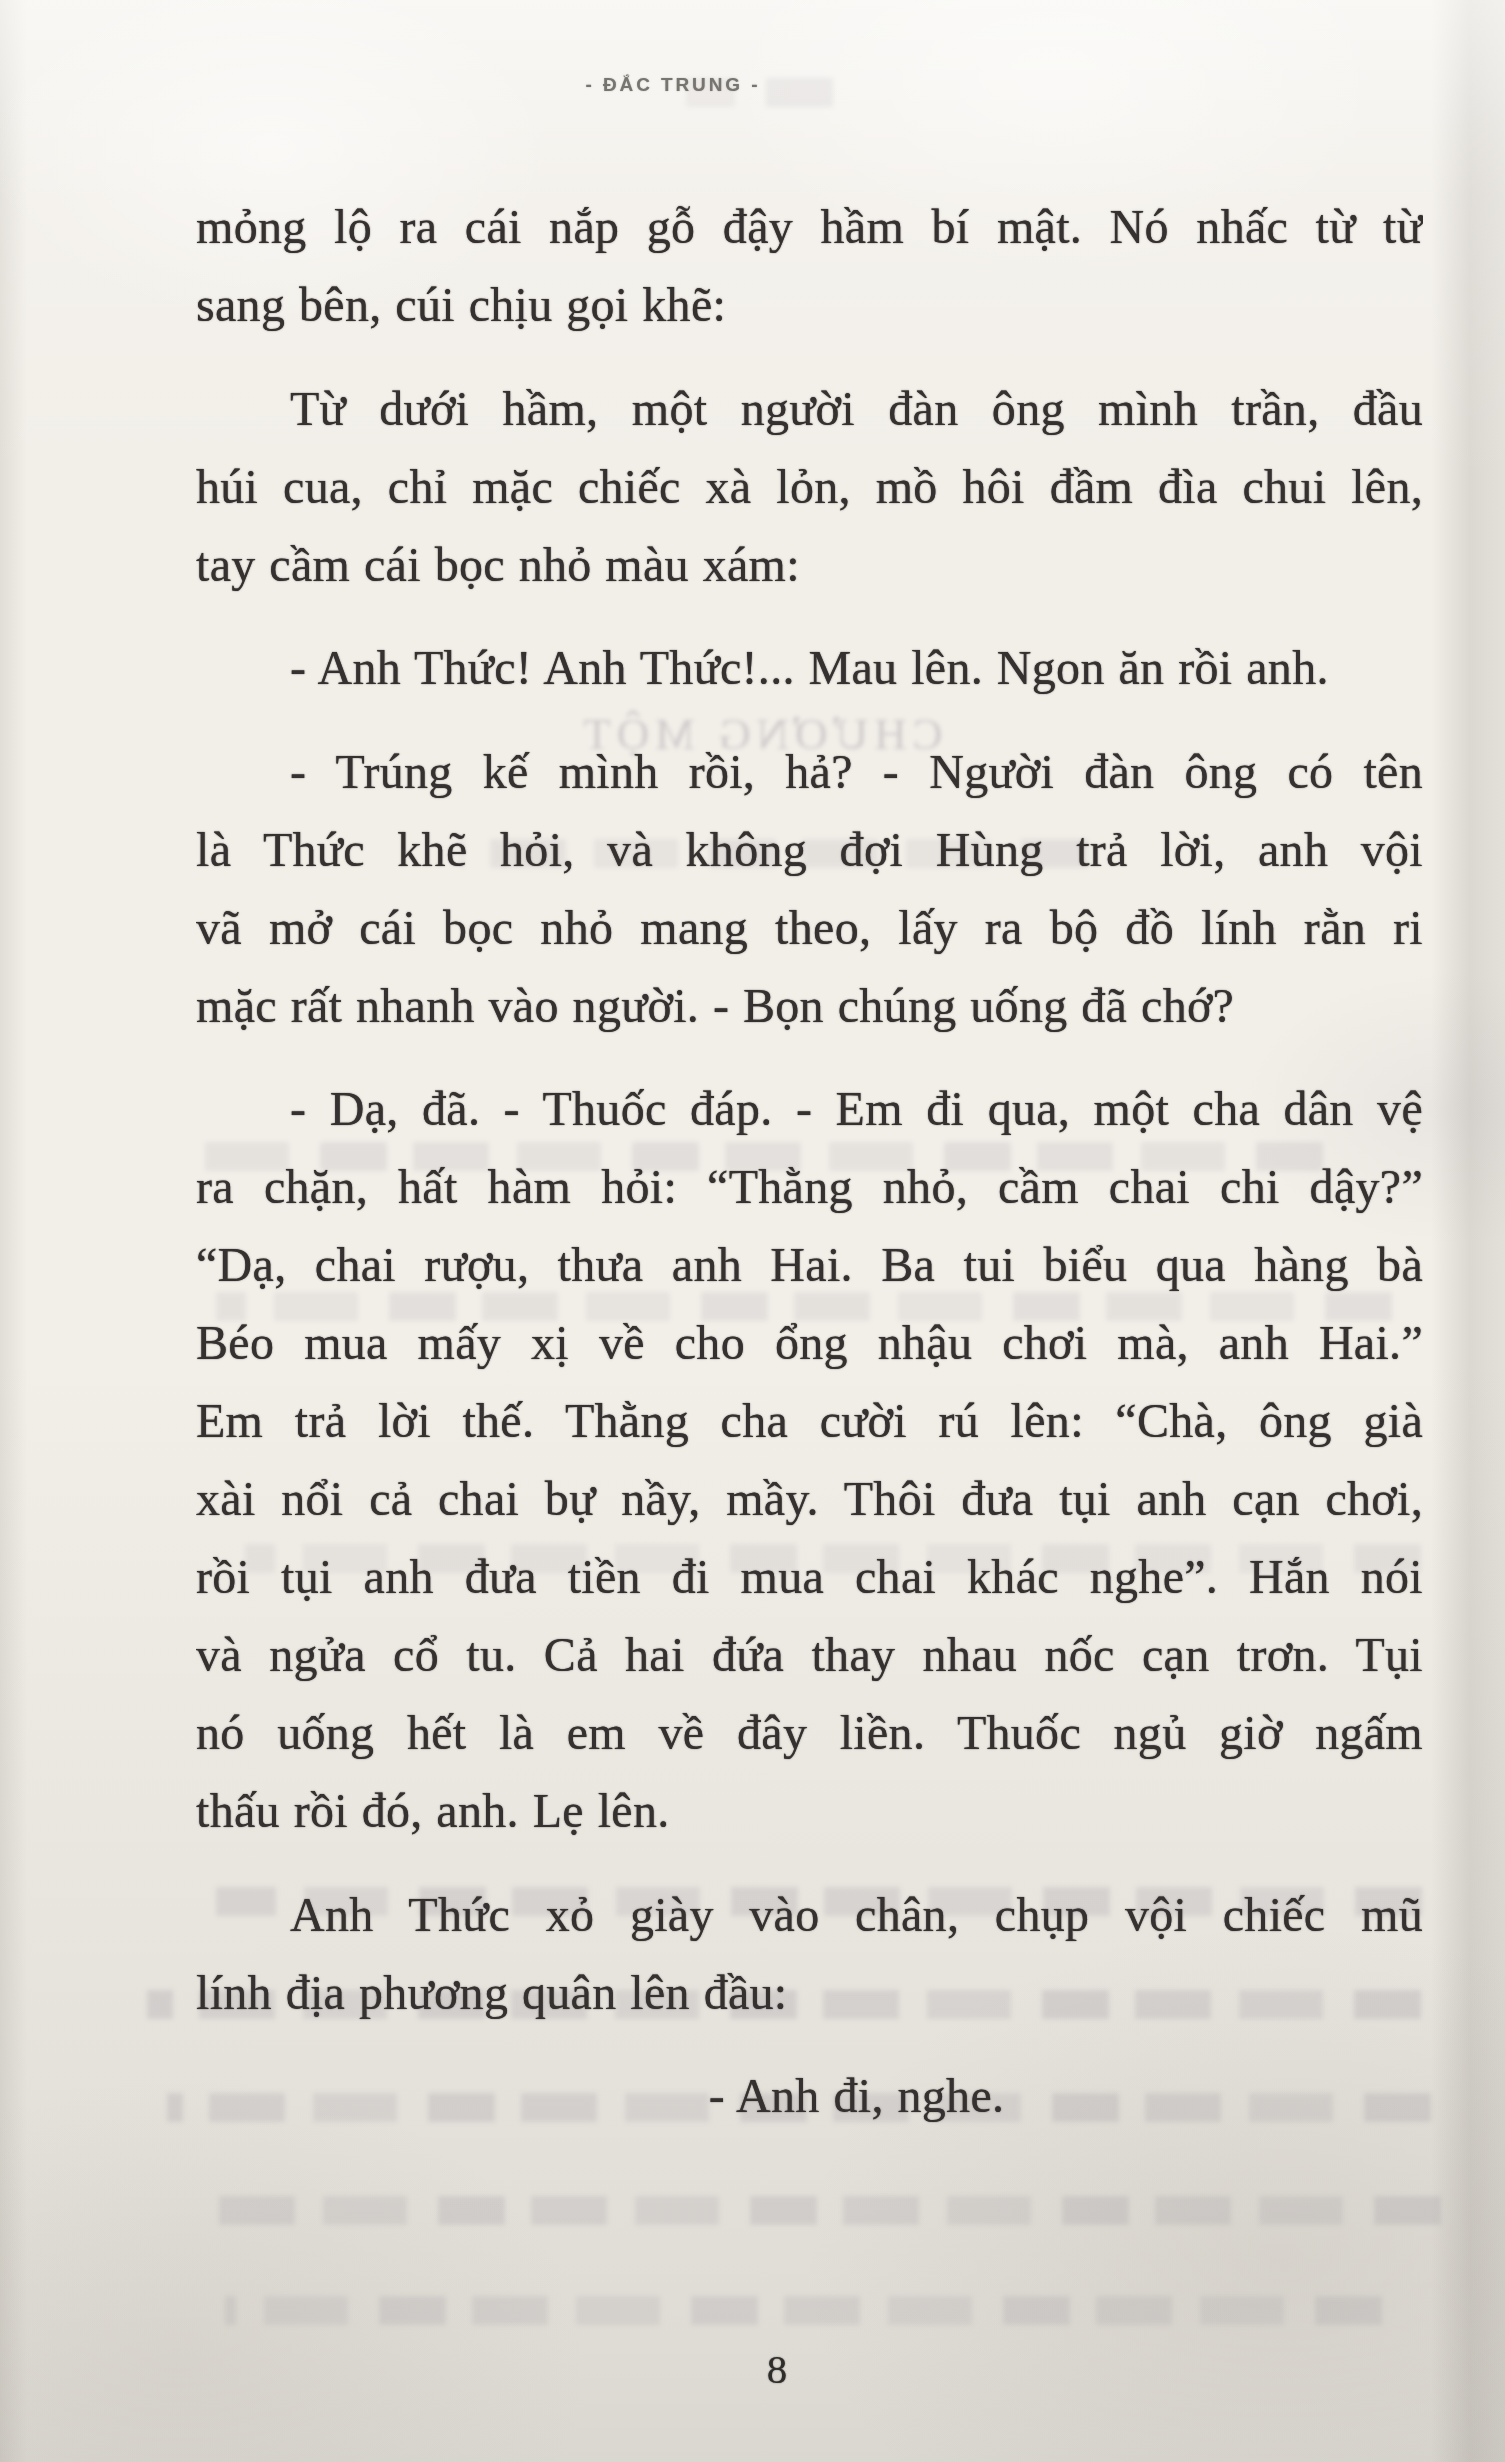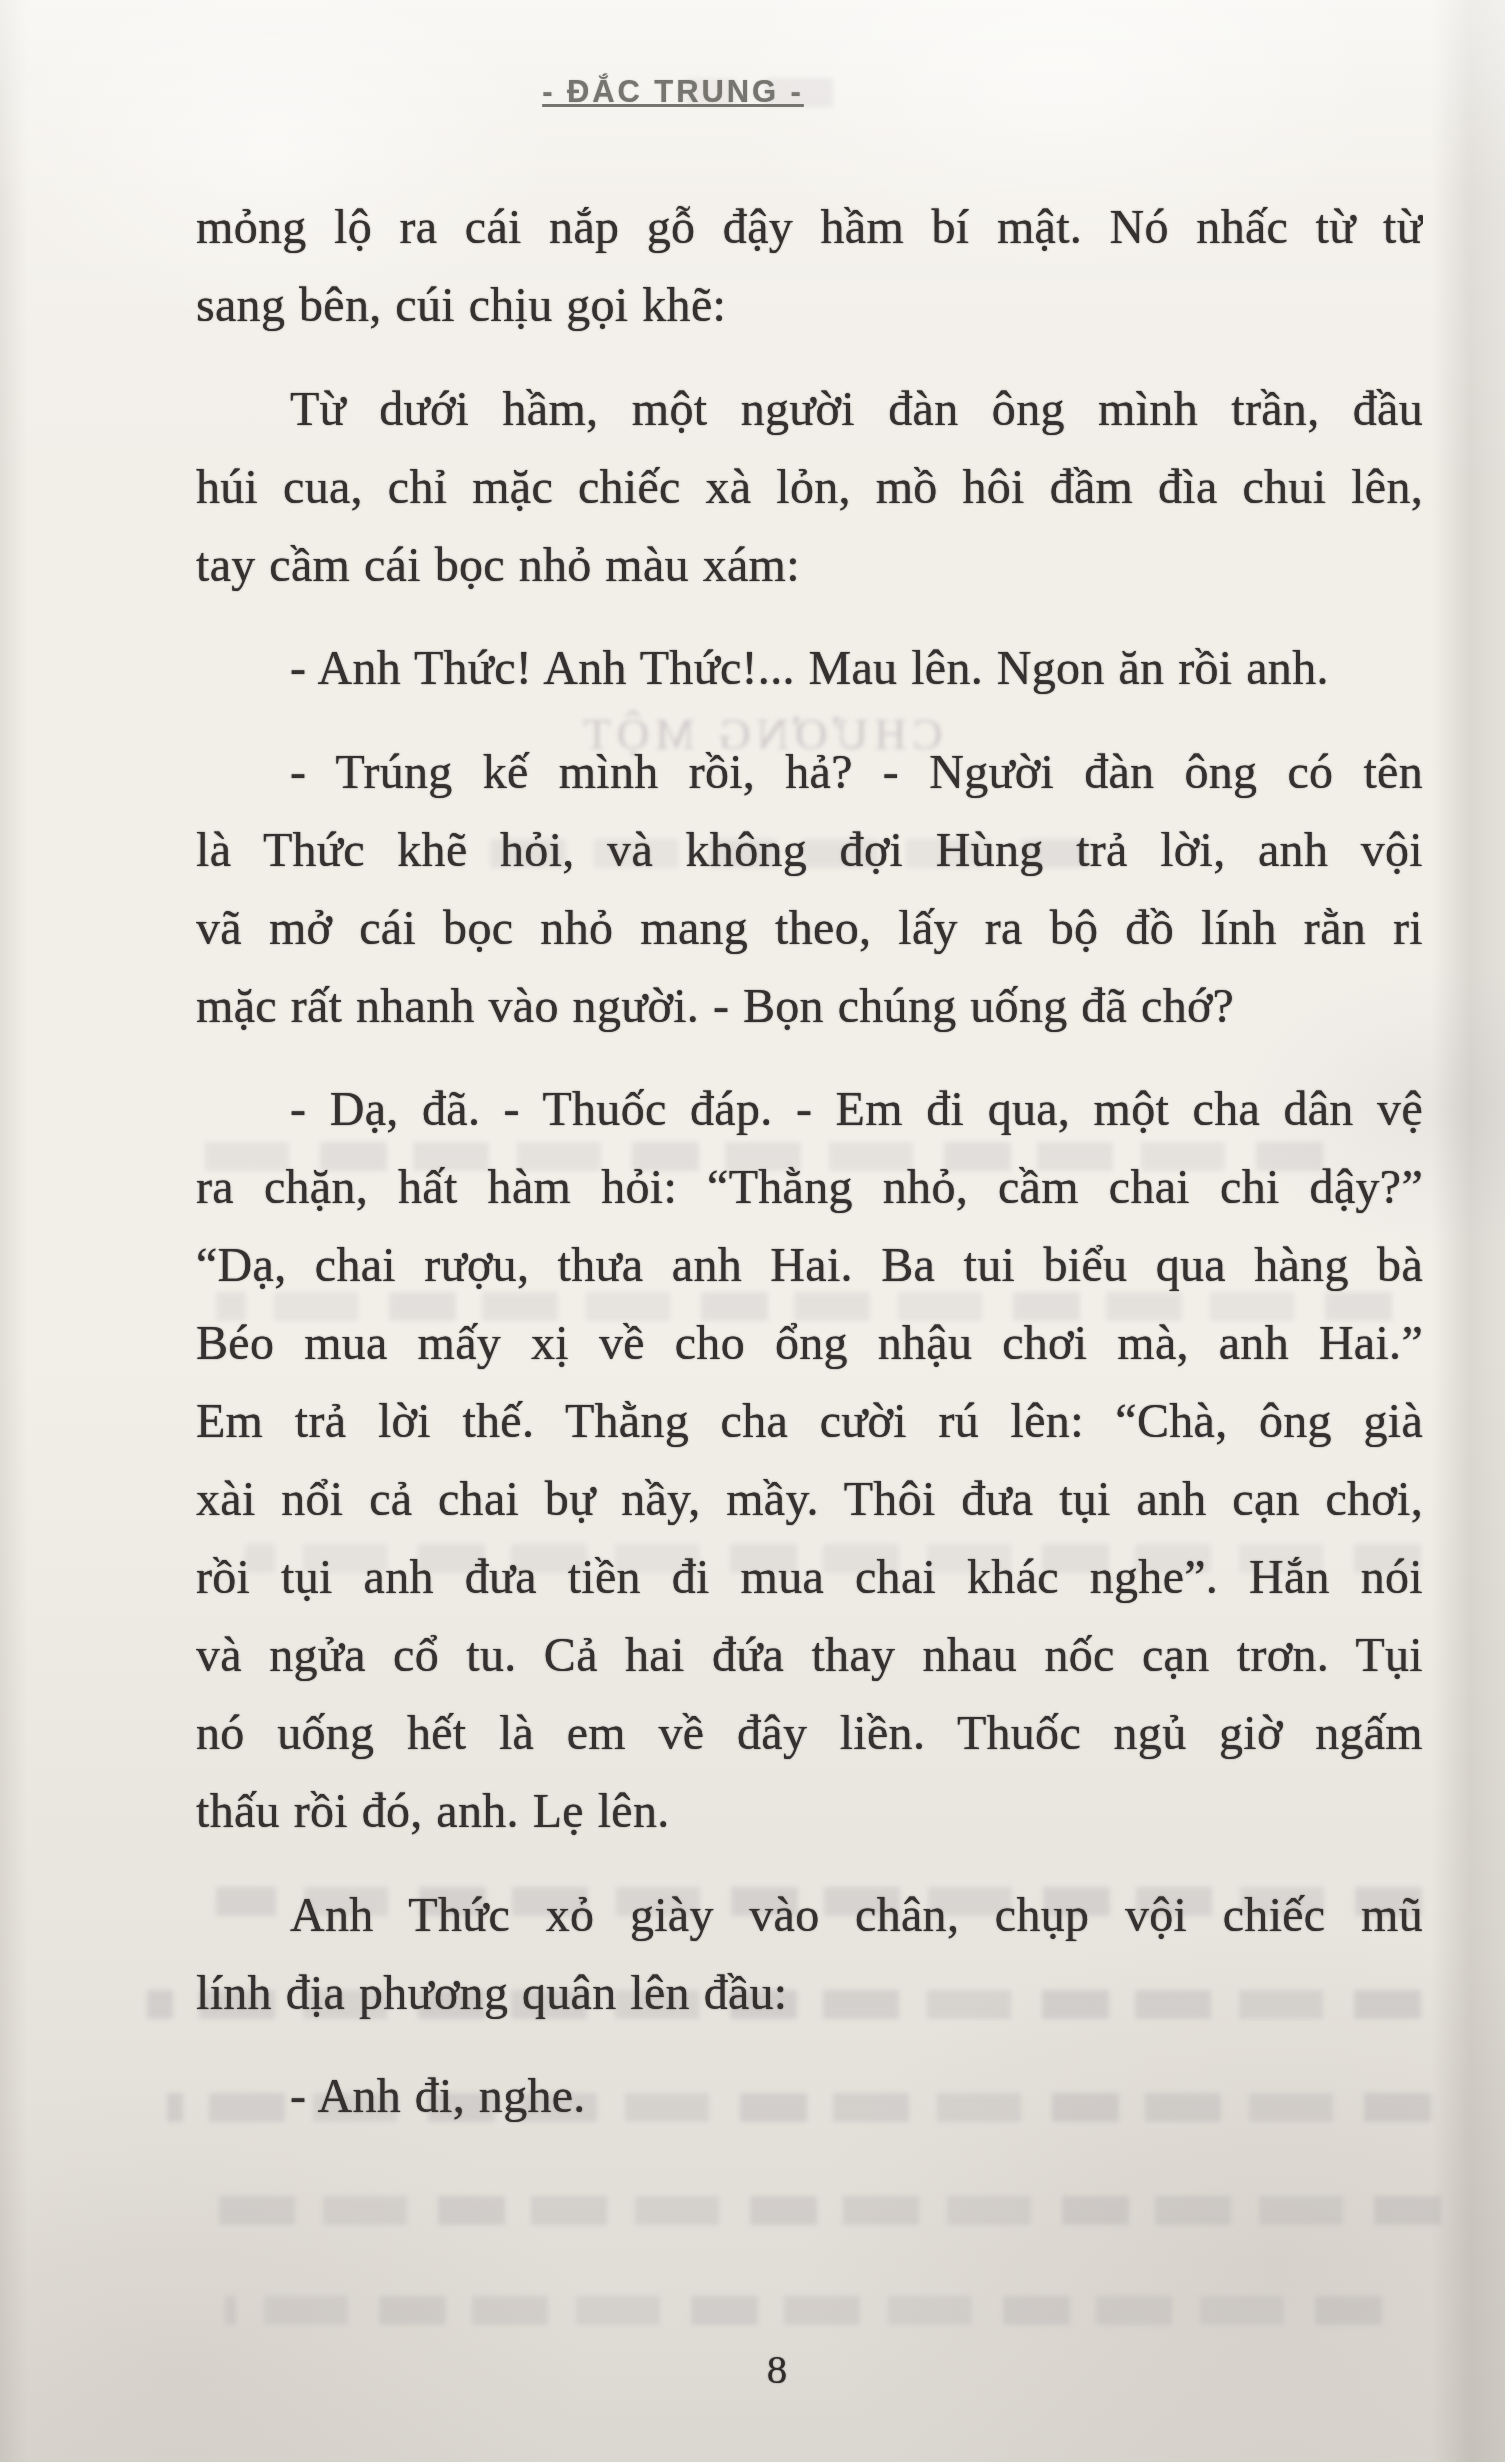--- a/index.html
+++ b/index.html
@@ -19,32 +19,32 @@
       radial-gradient(412px 255px at 18% 6%, rgba(255,255,255,.5), rgba(255,255,255,0) 70%),
       radial-gradient(490px 294px at 70% 3%, rgba(255,255,255,.45), rgba(255,255,255,0) 70%),
       radial-gradient(686px 490px at 85% 92%, rgba(120,112,100,.10), rgba(0,0,0,0) 70%),
       radial-gradient(588px 412px at 12% 96%, rgba(120,112,100,.08), rgba(0,0,0,0) 70%),
       radial-gradient(294px 196px at 96% 45%, rgba(110,105,115,.07), rgba(0,0,0,0) 70%);
   }
 
   .running-head{
     position:absolute;top:74px;left:673px;transform:translateX(-50%);
     font-family:"Liberation Sans","DejaVu Sans",sans-serif;
-    font-size:31px;font-weight:700;letter-spacing:2.9px;color:#77756f;
-    text-shadow:0 0 1.5px rgba(120,118,112,.55);white-space:nowrap;z-index:3;text-decoration:underline;
+    font-size:19px;font-weight:700;letter-spacing:2.9px;color:#77756f;
+    text-shadow:0 0 1.5px rgba(120,118,112,.55);white-space:nowrap;z-index:3;
   }
 
   .body-text{
     position:absolute;top:188px;left:196px;width:1227px;z-index:2;
     font-size:48px;line-height:78px;color:#343130;
     letter-spacing:0.3px;word-spacing:1.5px;
     text-shadow:0 0 1px rgba(52,48,45,.9), 0 0 2.5px rgba(90,84,78,.30);
   }
   .para{margin:0 0 25.5px 0;}
-  .para:last-child{margin-bottom:0;}
+  .para:last-child{margin-bottom:0;text-align:center;}
   .para.indent .line:first-child{text-indent:94px;}
   .line{height:78px;overflow:hidden;}
   .line.just{text-align:justify;}
   .line.just::after{content:"";display:inline-block;width:100%;height:0;}
 
   .page-number{
     position:absolute;top:2345px;left:777px;transform:translateX(-50%);
     font-size:41px;color:#2f2d2b;z-index:2;
     text-shadow:0 0 1.5px rgba(47,45,43,.8);
   }

